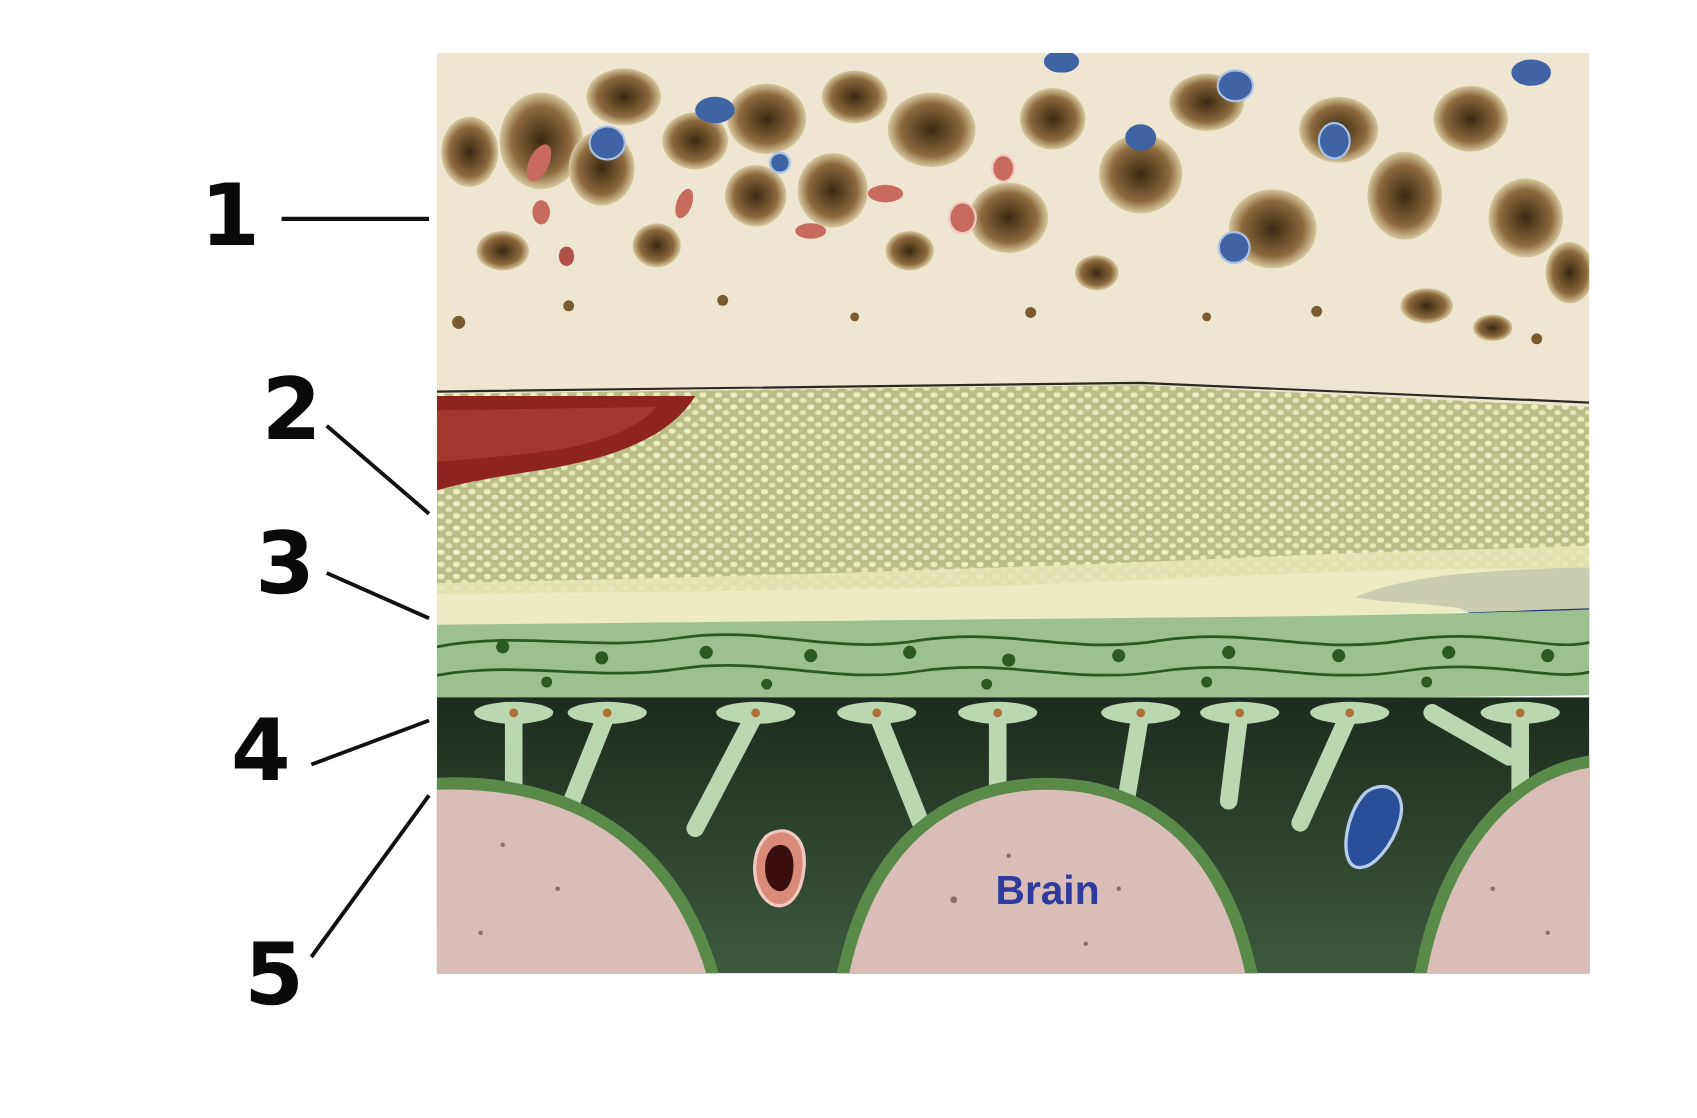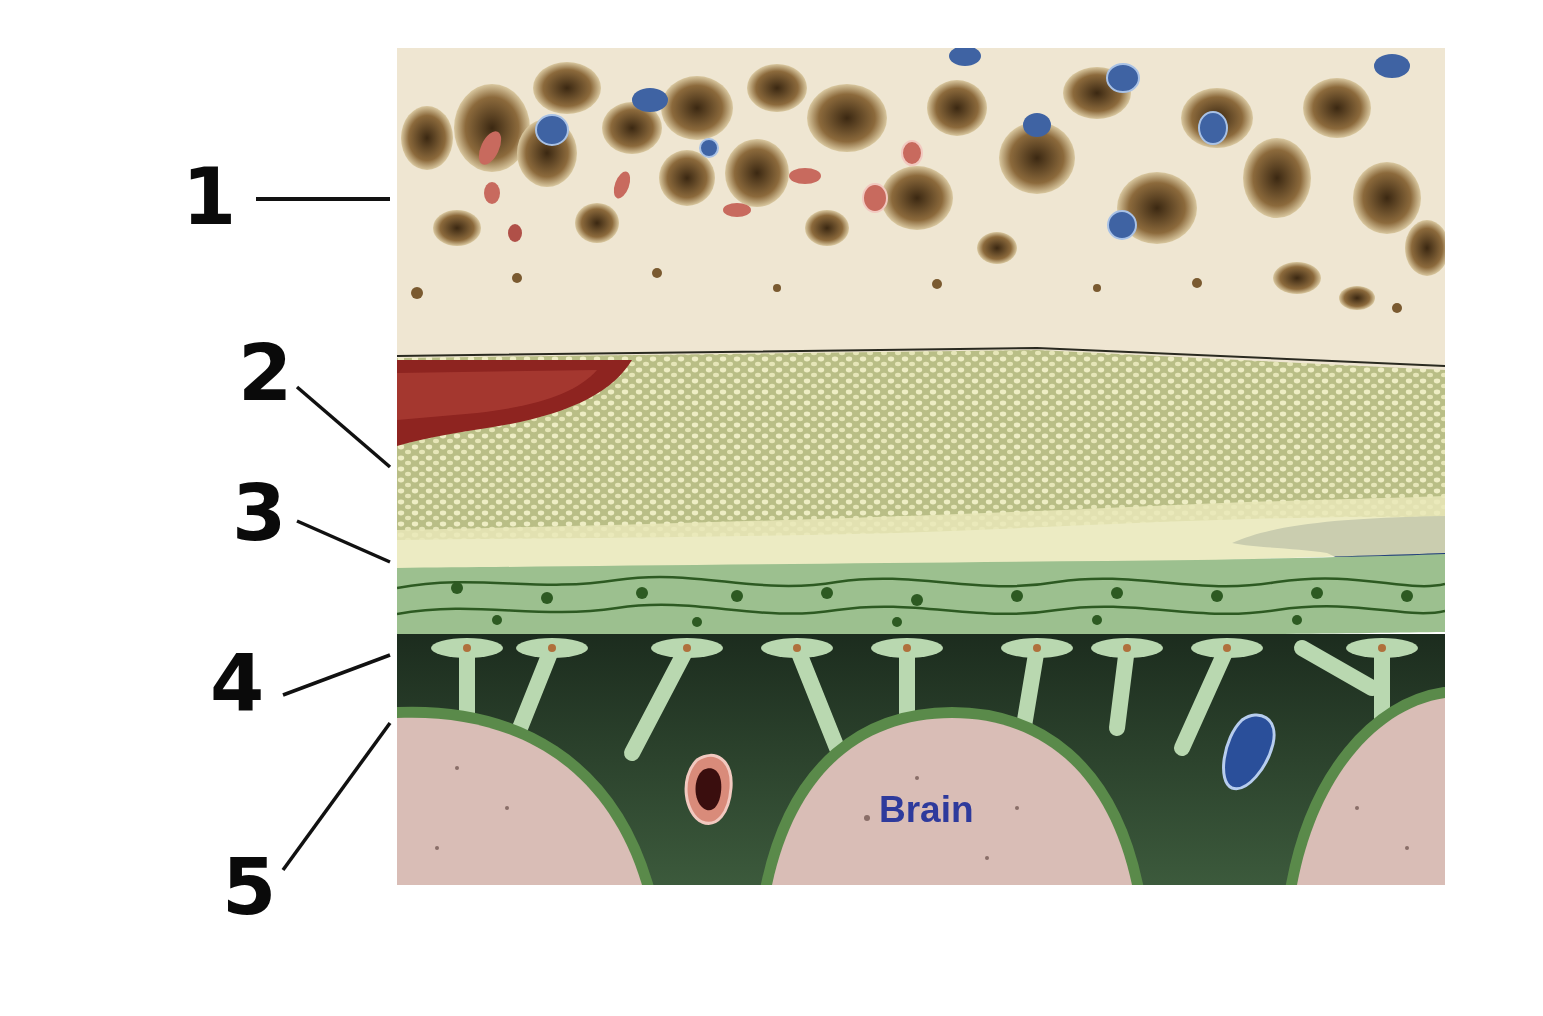--- a/index.html
+++ b/index.html
@@ -2,21 +2,21 @@
 <html><head>
 <meta charset="utf-8">
 <style>
   html, body { margin: 0; padding: 0; background: #ffffff; }
   body { width: 1543px; height: 1016px; position: relative; overflow: hidden;
          font-family: "Liberation Sans", sans-serif; }
   .stage { position: absolute; left: 0; top: 0; width: 1543px; height: 1016px; }
   .illustration { position: absolute; left: 397px; top: 48px; width: 1048px; height: 837px; overflow: hidden; }
   .num-label { position: absolute; font-family: "DejaVu Sans", sans-serif; font-weight: bold;
                font-size: 78px; line-height: 1; color: #0a0a0a; }
-  .brain-label { position: absolute; left: 879px; top: 789px; font-family: "Liberation Sans", sans-serif;
+  .brain-label { position: absolute; left: 905px; top: 789px; font-family: "Liberation Sans", sans-serif;
                  font-weight: bold; font-size: 37px; color: #2e3a9c; }
   svg { display: block; }
 </style>
 </head>
 <body>
 
 <div class="stage">
 
   <div class="illustration">
     <svg width="1048" height="837" viewBox="0 0 1048 837">

